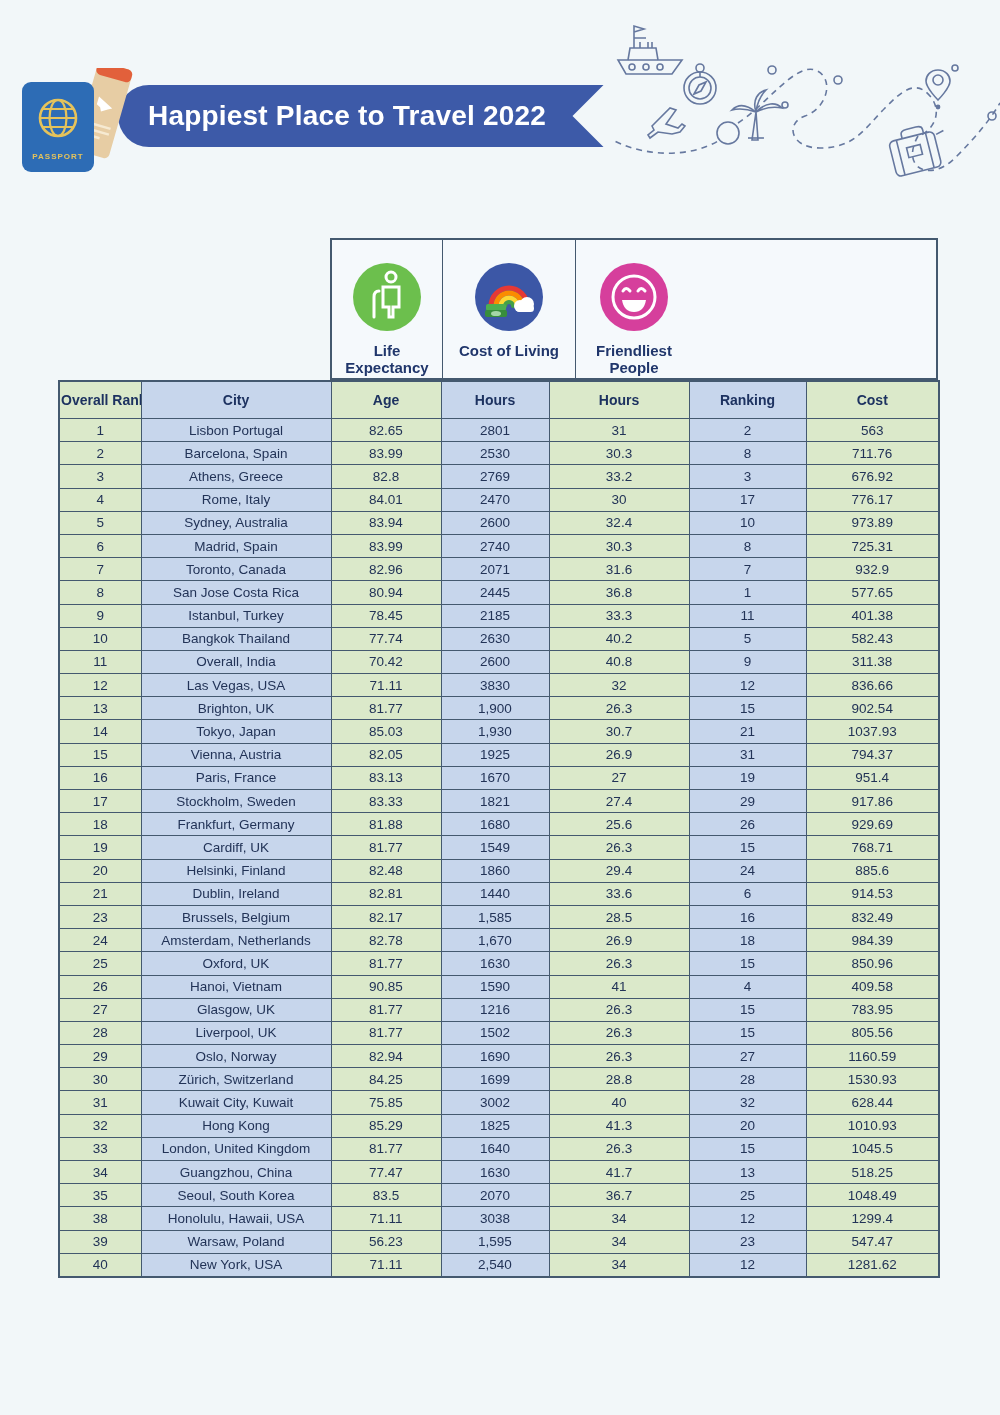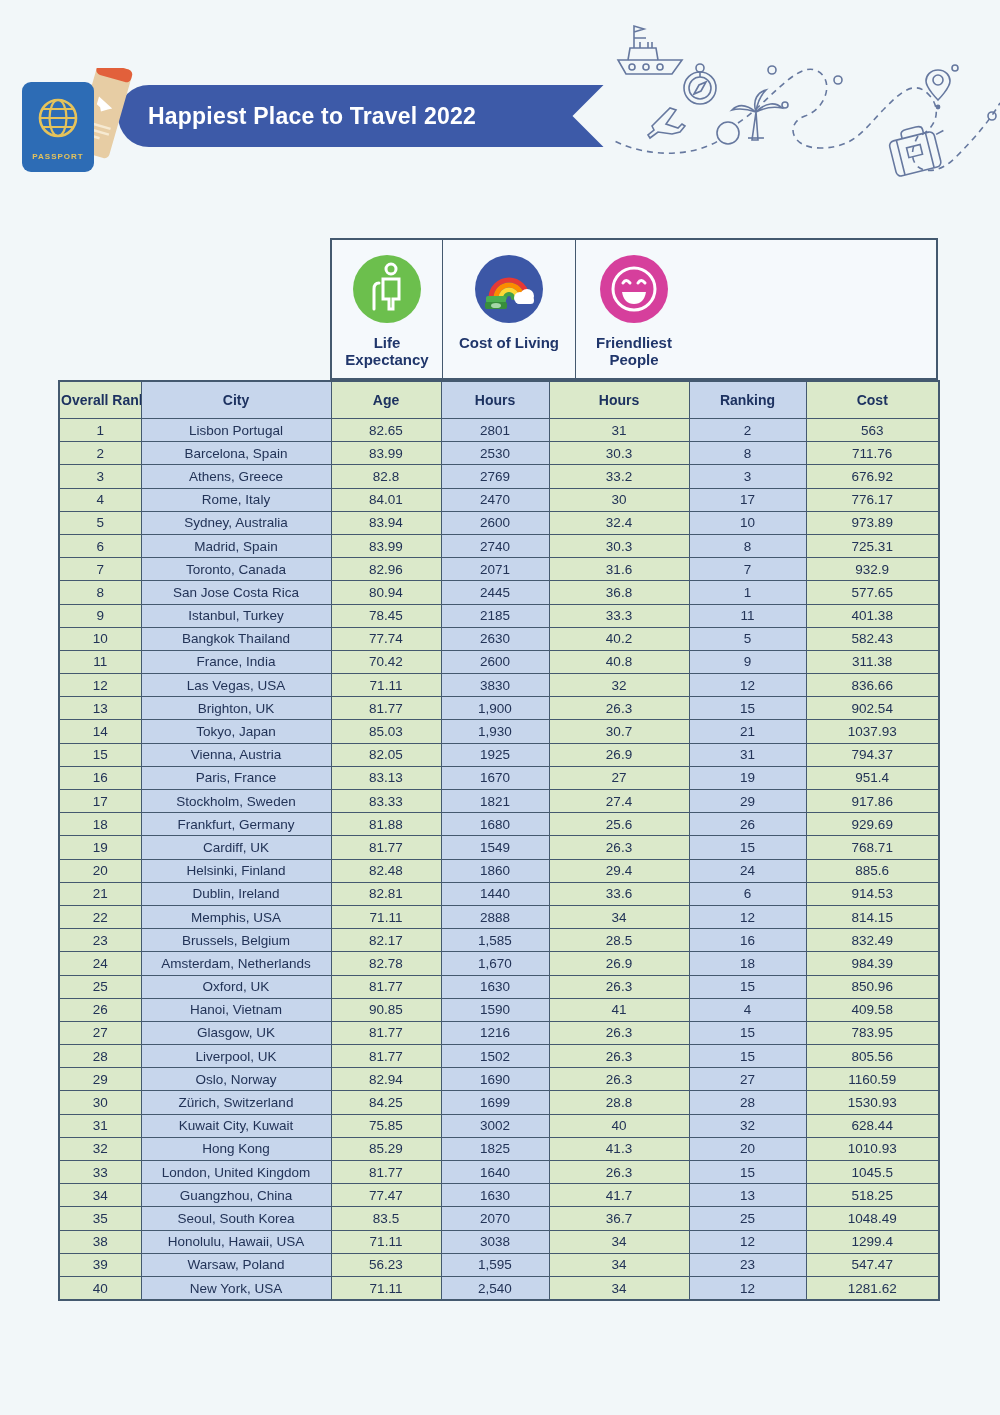--- a/index.html
+++ b/index.html
@@ -14,37 +14,37 @@
   .page{position:relative;width:1000px;height:1415px;}
 
   
   .doodles{position:absolute;left:600px;top:8px;width:400px;height:200px;}
   .banner{
     position:absolute;left:118px;top:85px;width:487px;height:62px;
     background:#3d5aa8;border-radius:31px 0 0 31px;
     display:flex;align-items:center;
   }
   .banner-title{
-    color:#ffffff;font-weight:bold;font-size:23px;letter-spacing:.2px;
+    color:#ffffff;font-weight:bold;font-size:28px;letter-spacing:.2px;
     padding-left:30px;white-space:nowrap;
   }
   .banner-notch{
     position:absolute;left:582px;top:93px;width:46px;height:46px;
     background:#f2f7f9;transform:rotate(45deg);
   }
   .passport{position:absolute;left:18px;top:68px;width:116px;height:108px;}
 
   
   .icon-header{
     position:absolute;left:330px;top:238px;width:608px;height:142px;
     display:flex;border:2px solid #44596f;box-sizing:border-box;background:#f5f9fc;
   }
   .icol{
     display:flex;flex-direction:column;align-items:center;justify-content:flex-start;
-    border-left:1px solid #44596f;box-sizing:border-box;padding-top:12px;
+    border-left:1px solid #44596f;box-sizing:border-box;padding-top:20px;
   }
   .icol:first-child{border-left:none;}
   .icol .badge{width:74px;height:74px;flex:0 0 auto;}
   .ilabel{
     margin-top:8px;font-weight:bold;font-size:15px;line-height:17px;
     text-align:center;color:#20366b;white-space:pre-line;
   }
 
   
   table.grid{
@@ -309,21 +309,21 @@
           <td class="g">10</td>
           <td class="b">Bangkok Thailand</td>
           <td class="g">77.74</td>
           <td class="b">2630</td>
           <td class="g">40.2</td>
           <td class="b">5</td>
           <td class="g">582.43</td>
         </tr>
         <tr>
           <td class="g">11</td>
-          <td class="b">France, India</td>
+          <td class="b">Overall, India</td>
           <td class="g">70.42</td>
           <td class="b">2600</td>
           <td class="g">40.8</td>
           <td class="b">9</td>
           <td class="g">311.38</td>
         </tr>
         <tr>
           <td class="g">12</td>
           <td class="b">Las Vegas, USA</td>
           <td class="g">71.11</td>
@@ -407,29 +407,20 @@
         <tr>
           <td class="g">21</td>
           <td class="b">Dublin, Ireland</td>
           <td class="g">82.81</td>
           <td class="b">1440</td>
           <td class="g">33.6</td>
           <td class="b">6</td>
           <td class="g">914.53</td>
         </tr>
         <tr>
-          <td class="g">22</td>
-          <td class="b">Memphis, USA</td>
-          <td class="g">71.11</td>
-          <td class="b">2888</td>
-          <td class="g">34</td>
-          <td class="b">12</td>
-          <td class="g">814.15</td>
-        </tr>
-        <tr>
           <td class="g">23</td>
           <td class="b">Brussels, Belgium</td>
           <td class="g">82.17</td>
           <td class="b">1,585</td>
           <td class="g">28.5</td>
           <td class="b">16</td>
           <td class="g">832.49</td>
         </tr>
         <tr>
           <td class="g">24</td>

